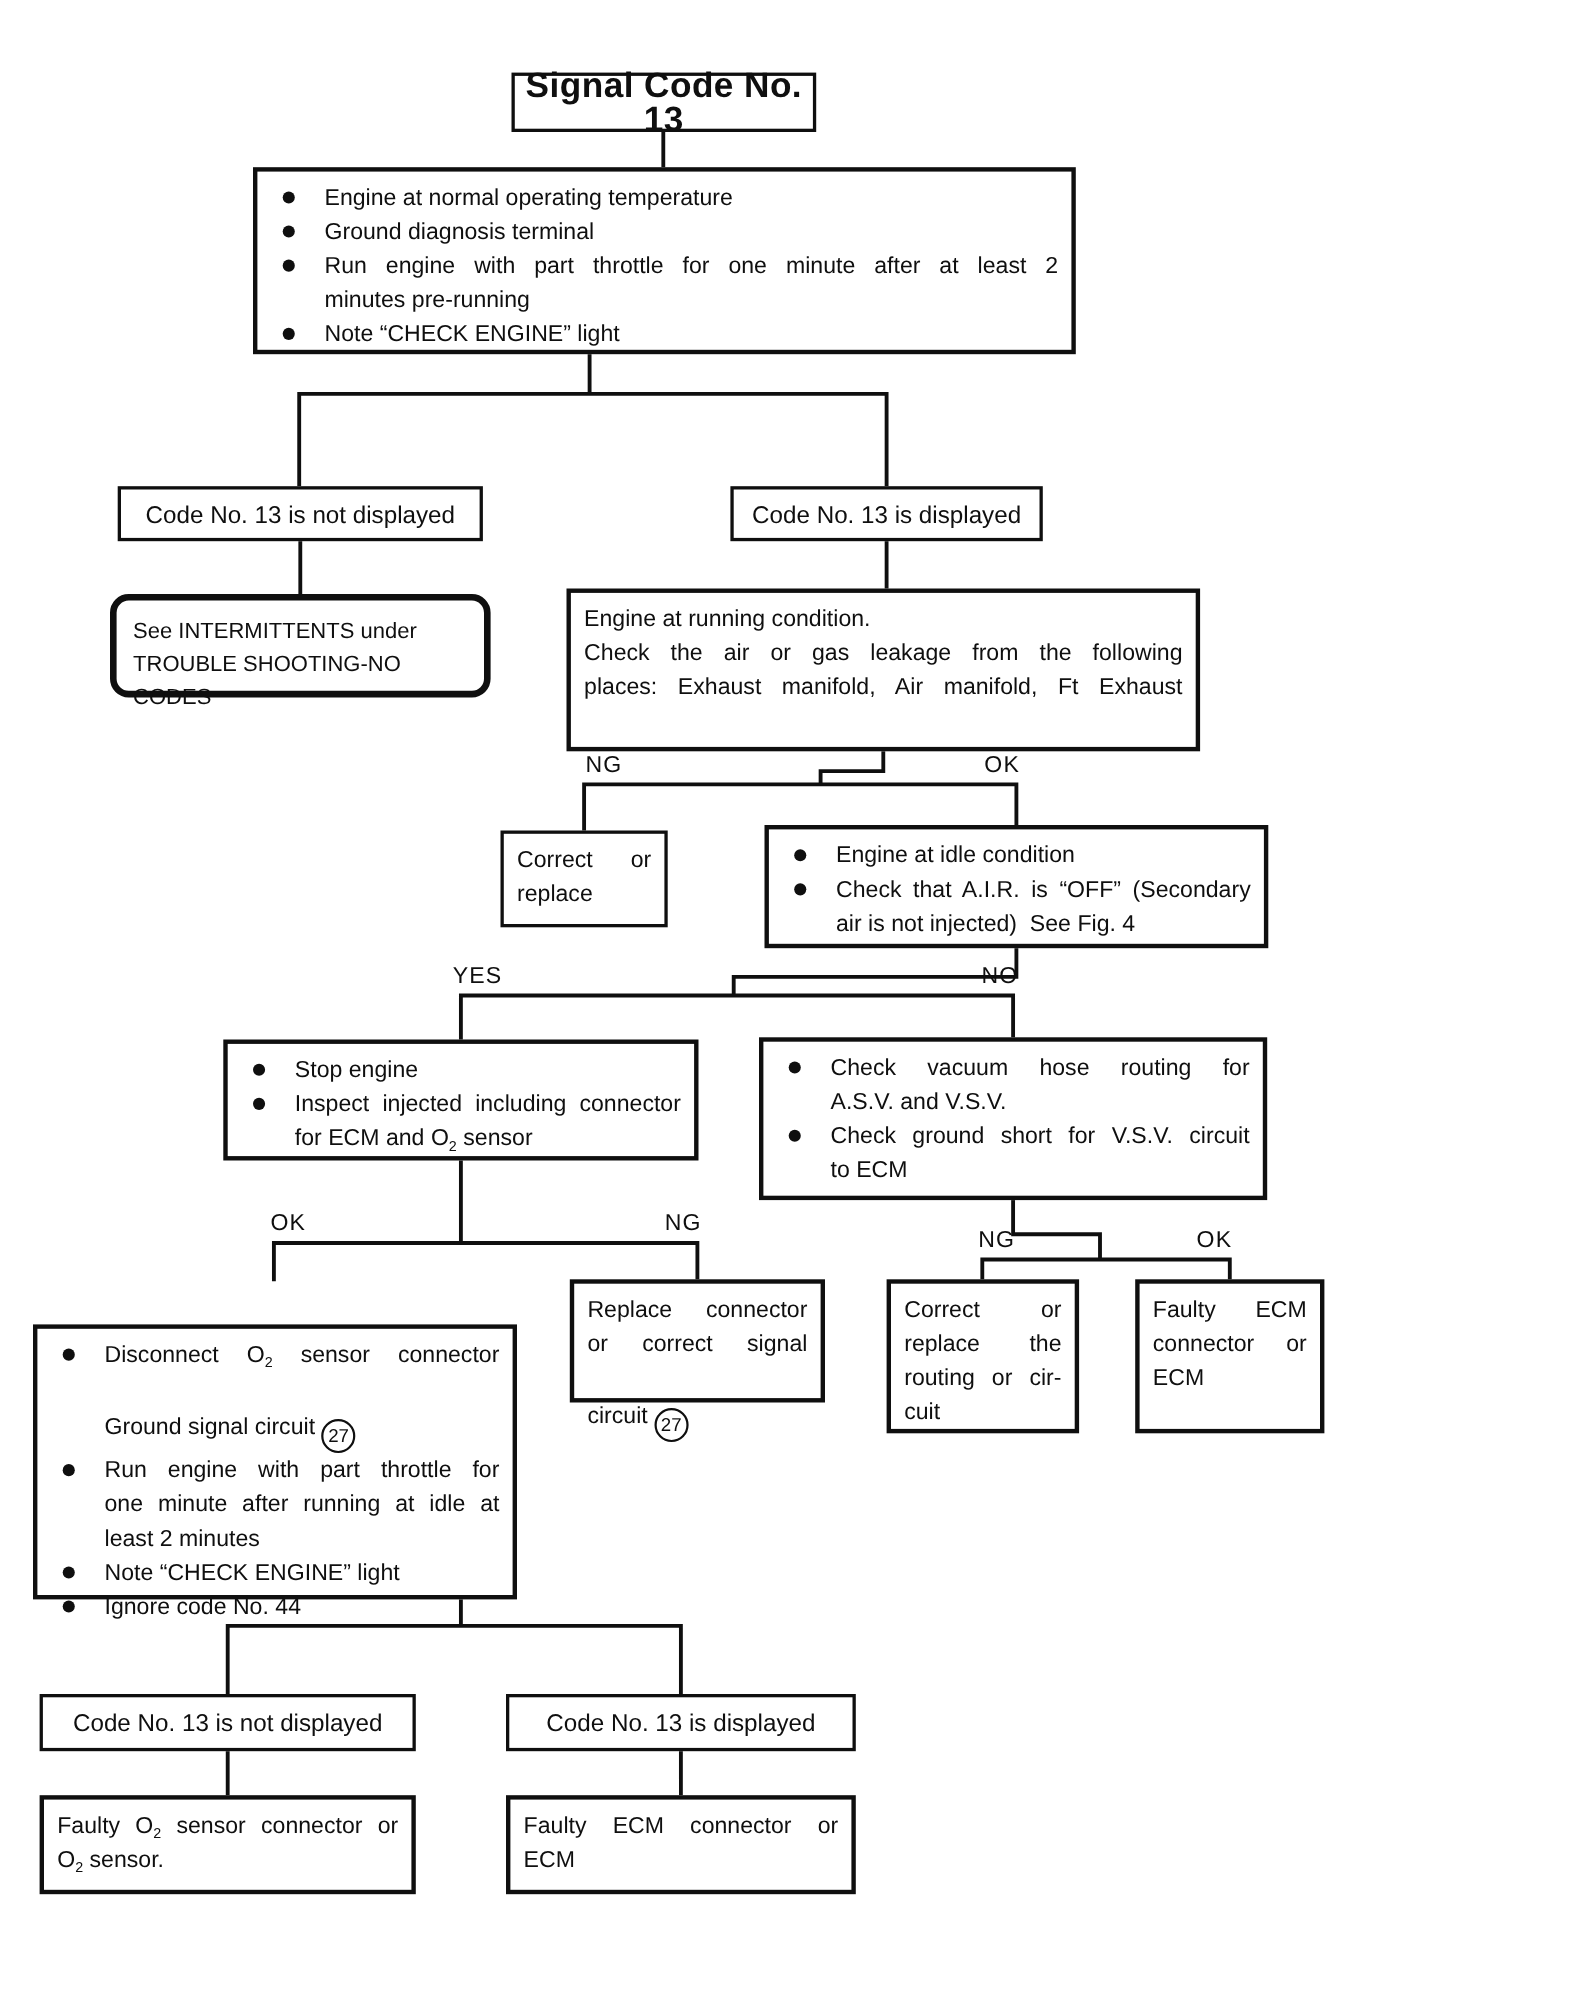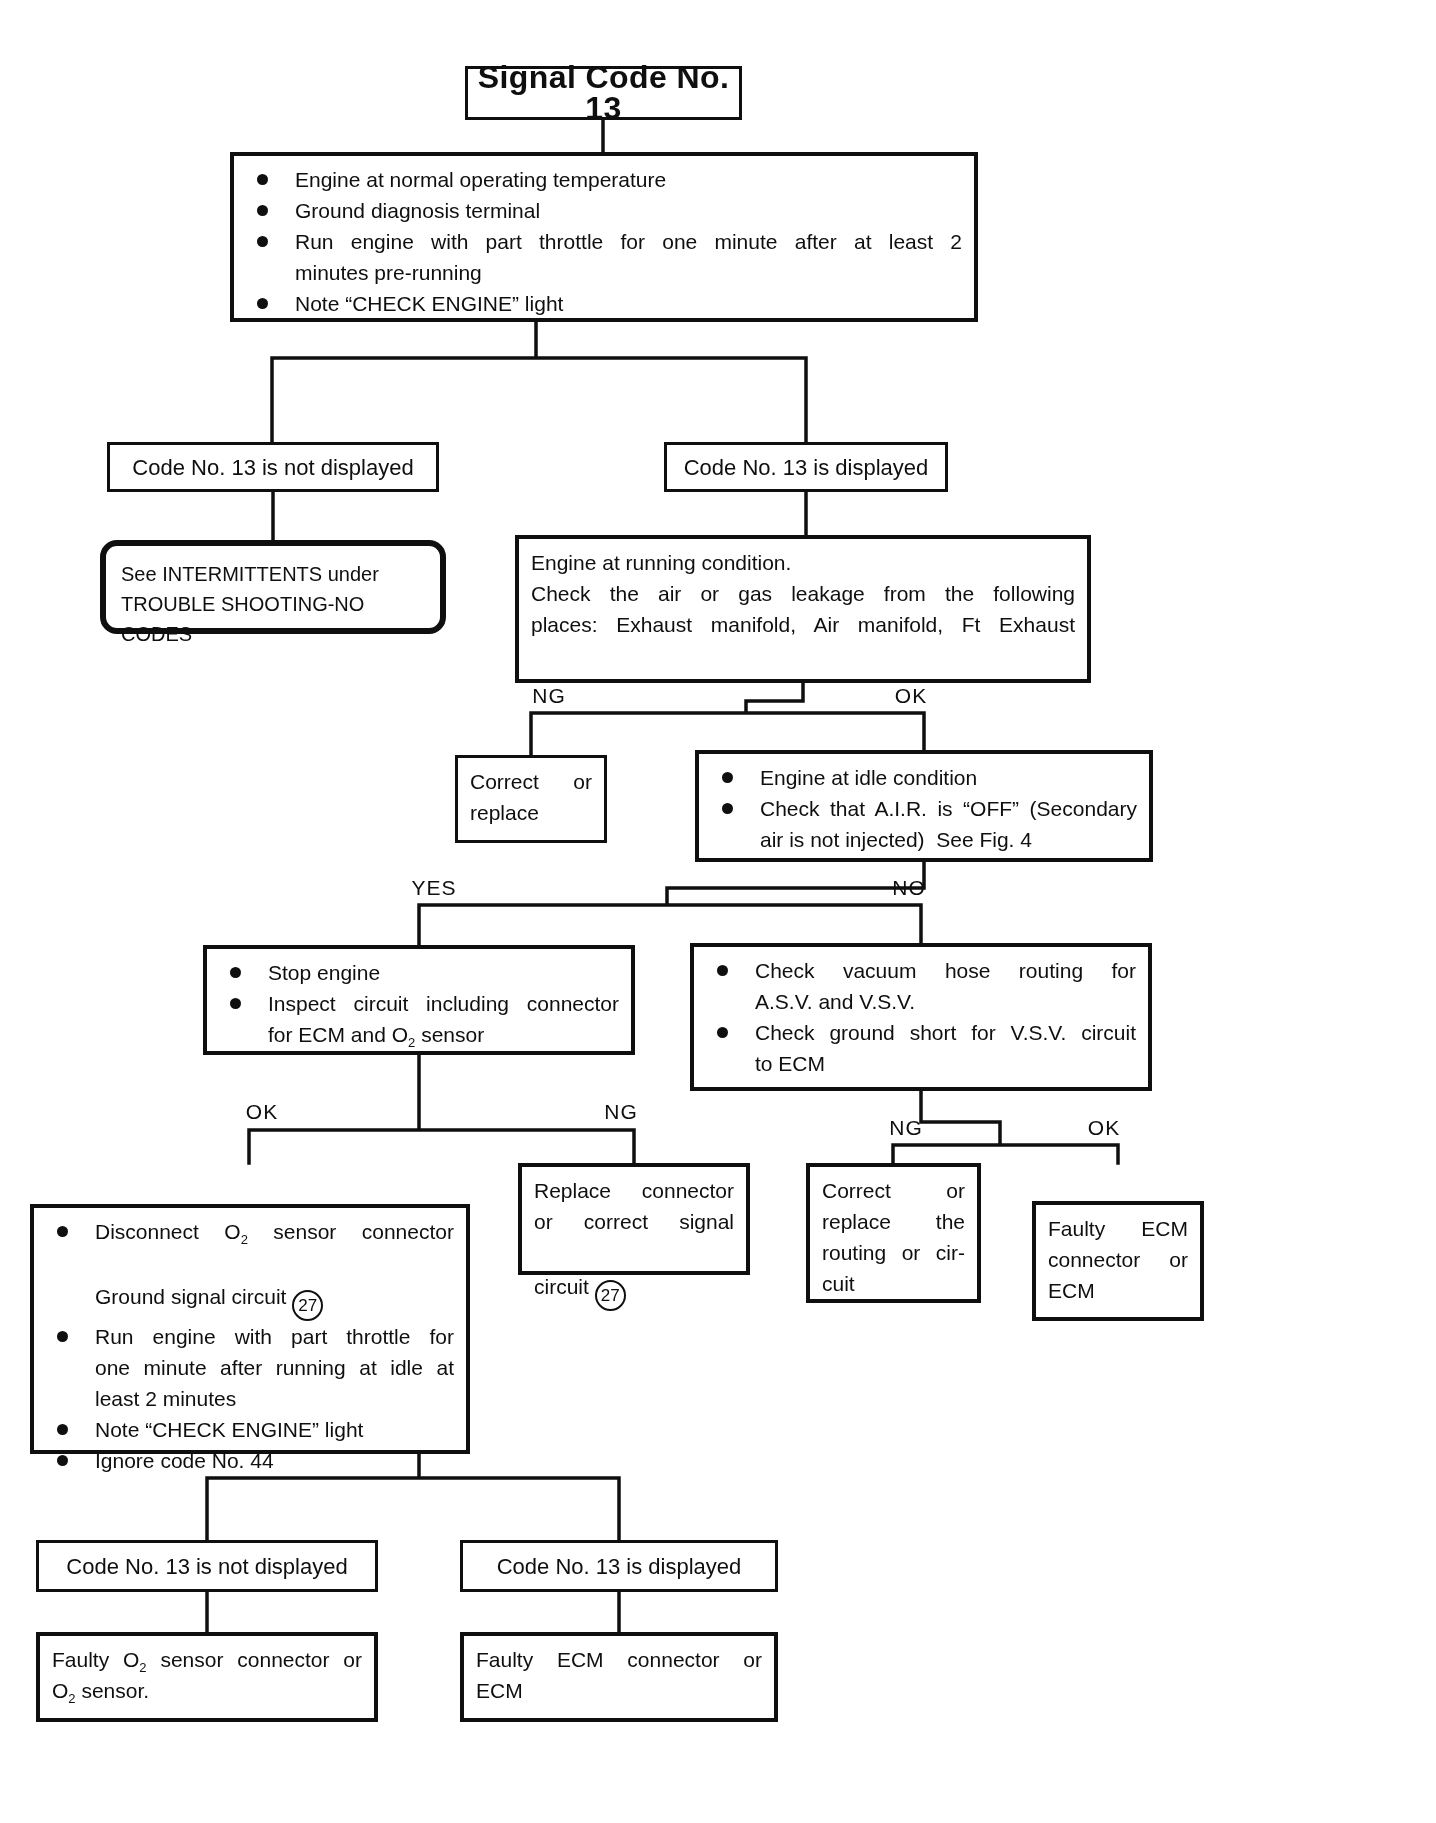--- a/index.html
+++ b/index.html
@@ -130,21 +130,21 @@
   <div class="node hv" style="left:203px;top:945px;width:432px;height:110px;">
       <div class="bl-row">
         <span class="blt"></span>
         <div class="bl-tx">
           <div class="ln">Stop engine</div>
         </div>
       </div>
       <div class="bl-row">
         <span class="blt"></span>
         <div class="bl-tx">
-          <div class="ln just">Inspect circuit including connector</div>
+          <div class="ln just">Inspect injected including connector</div>
           <div class="ln">for ECM and O<sub class="sb">2</sub> sensor</div>
         </div>
       </div>
     </div>
 
   <div class="node hv" style="left:690px;top:943px;width:462px;height:148px;">
       <div class="bl-row">
         <span class="blt"></span>
         <div class="bl-tx">
           <div class="ln just">Check vacuum hose routing for</div>
@@ -202,21 +202,21 @@
       <div class="ln">circuit <span class="circ">27</span></div>
     </div>
 
   <div class="node hv" style="left:806px;top:1163px;width:175px;height:140px;">
       <div class="ln just">Correct or</div>
       <div class="ln just">replace the</div>
       <div class="ln just">routing or cir-</div>
       <div class="ln">cuit</div>
     </div>
 
-  <div class="node hv" style="left:1032px;top:1163px;width:172px;height:120px;margin-top:38px;">
+  <div class="node hv" style="left:1032px;top:1163px;width:172px;height:140px;">
       <div class="ln just">Faulty ECM</div>
       <div class="ln just">connector or</div>
       <div class="ln">ECM</div>
     </div>
 
   <div class="node ctr" style="left:36px;top:1540px;width:342px;height:52px;">
     <span>Code No. 13 is not displayed</span>
   </div>
   <div class="node ctr" style="left:460px;top:1540px;width:318px;height:52px;">
     <span>Code No. 13 is displayed</span>

